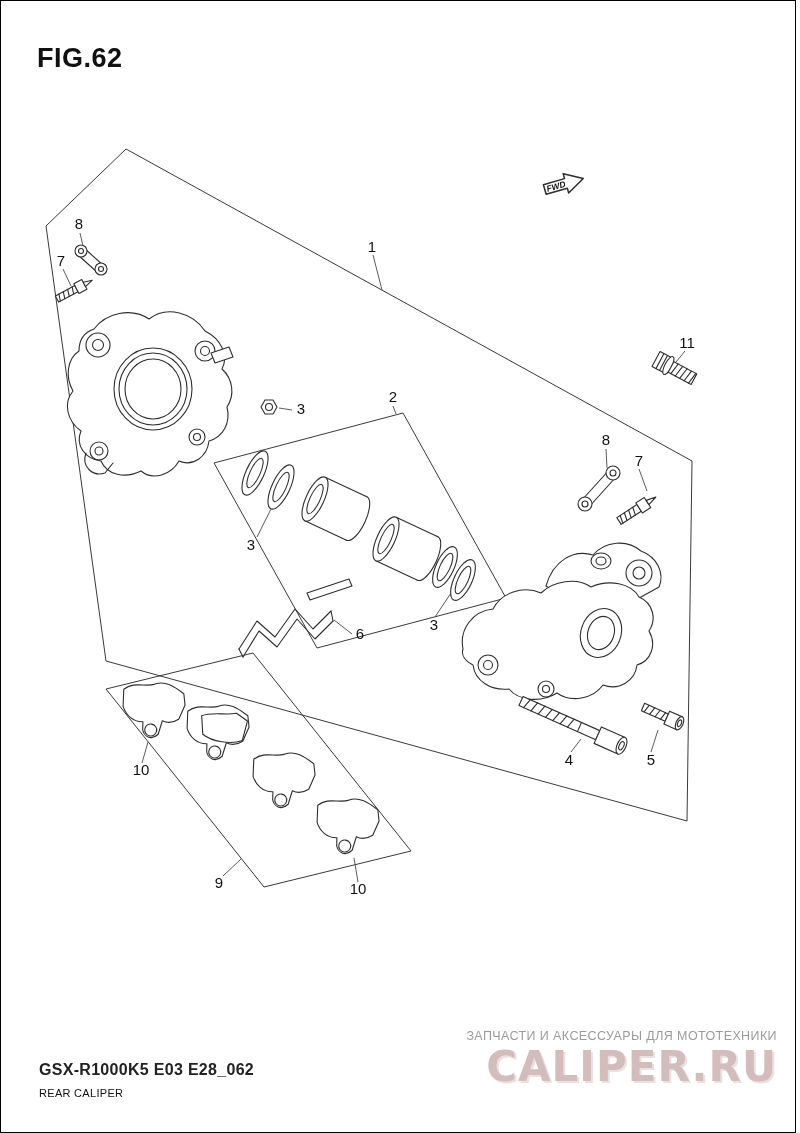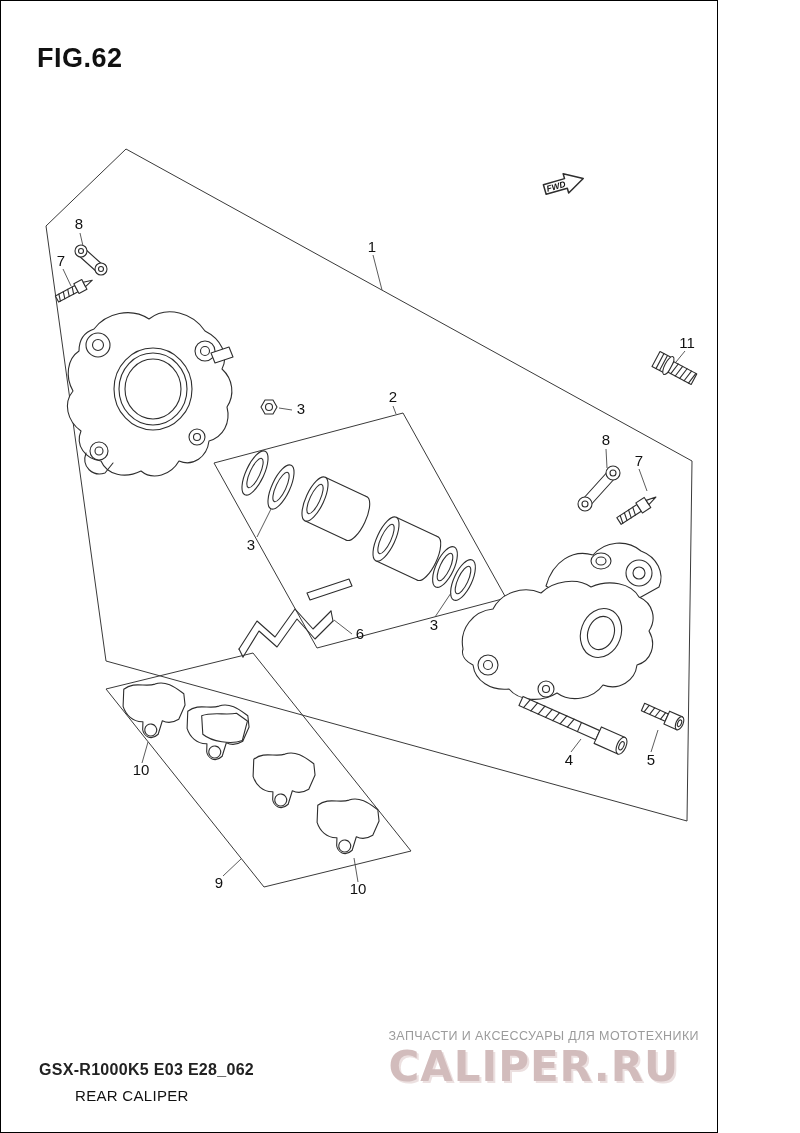--- a/index.html
+++ b/index.html
@@ -1,31 +1,31 @@
 <!DOCTYPE html>
 <html><head>
 <meta charset="utf-8">
 <style>
   html,body{margin:0;padding:0;background:#fff;}
   .page{
-    position:relative;width:718px;height:1133px;background:#fff;
+    position:relative;width:796px;height:1133px;background:#fff;
     border:1px solid #000;box-sizing:border-box;overflow:hidden;
     font-family:"Liberation Sans",sans-serif;color:#111;
   }
   .fig-title{position:absolute;left:36px;top:42px;font-size:27px;font-weight:bold;letter-spacing:.5px;}
   svg.diagram{position:absolute;left:0;top:0;}
   .ln{fill:none;stroke:#2e2e2e;stroke-width:1.1;stroke-linejoin:round;stroke-linecap:round;}
   .fw{fill:#fff;stroke:#2e2e2e;stroke-width:1.1;stroke-linejoin:round;}
   .leader{stroke:#4a4a4a;stroke-width:.9;fill:none;}
   .bnd{fill:none;stroke:#3a3a3a;stroke-width:1;}
   .callout{font:15px "Liberation Sans",sans-serif;fill:#111;text-anchor:middle;}
   .fwdtxt{font:italic bold 8.5px "Liberation Sans",sans-serif;fill:#111;}
   .footer-code{position:absolute;left:38px;top:1060px;font-size:16px;font-weight:bold;color:#222;letter-spacing:.3px;}
-  .footer-name{position:absolute;left:38px;top:1086px;font-size:15px;color:#111;letter-spacing:.3px;margin-left:36px;}
-  .wm{position:absolute;right:18px;top:1028px;text-align:left;}
+  .footer-name{position:absolute;left:38px;top:1086px;font-size:11px;color:#111;letter-spacing:.3px;}
+  .wm{position:absolute;right:18px;top:1028px;text-align:right;}
   .wm-tagline{font-size:12.5px;color:#9b9b9b;letter-spacing:.4px;}
   .wm-logo{font-size:42px;font-weight:bold;color:#d2bcbc;letter-spacing:1px;line-height:1.15;
     font-family:"DejaVu Sans",sans-serif;text-shadow:2px 2px 0 #ece0e0;}
 </style>
 </head>
 <body>
 
 <div class="page">
 
   <div class="fig-title">FIG.62</div>

